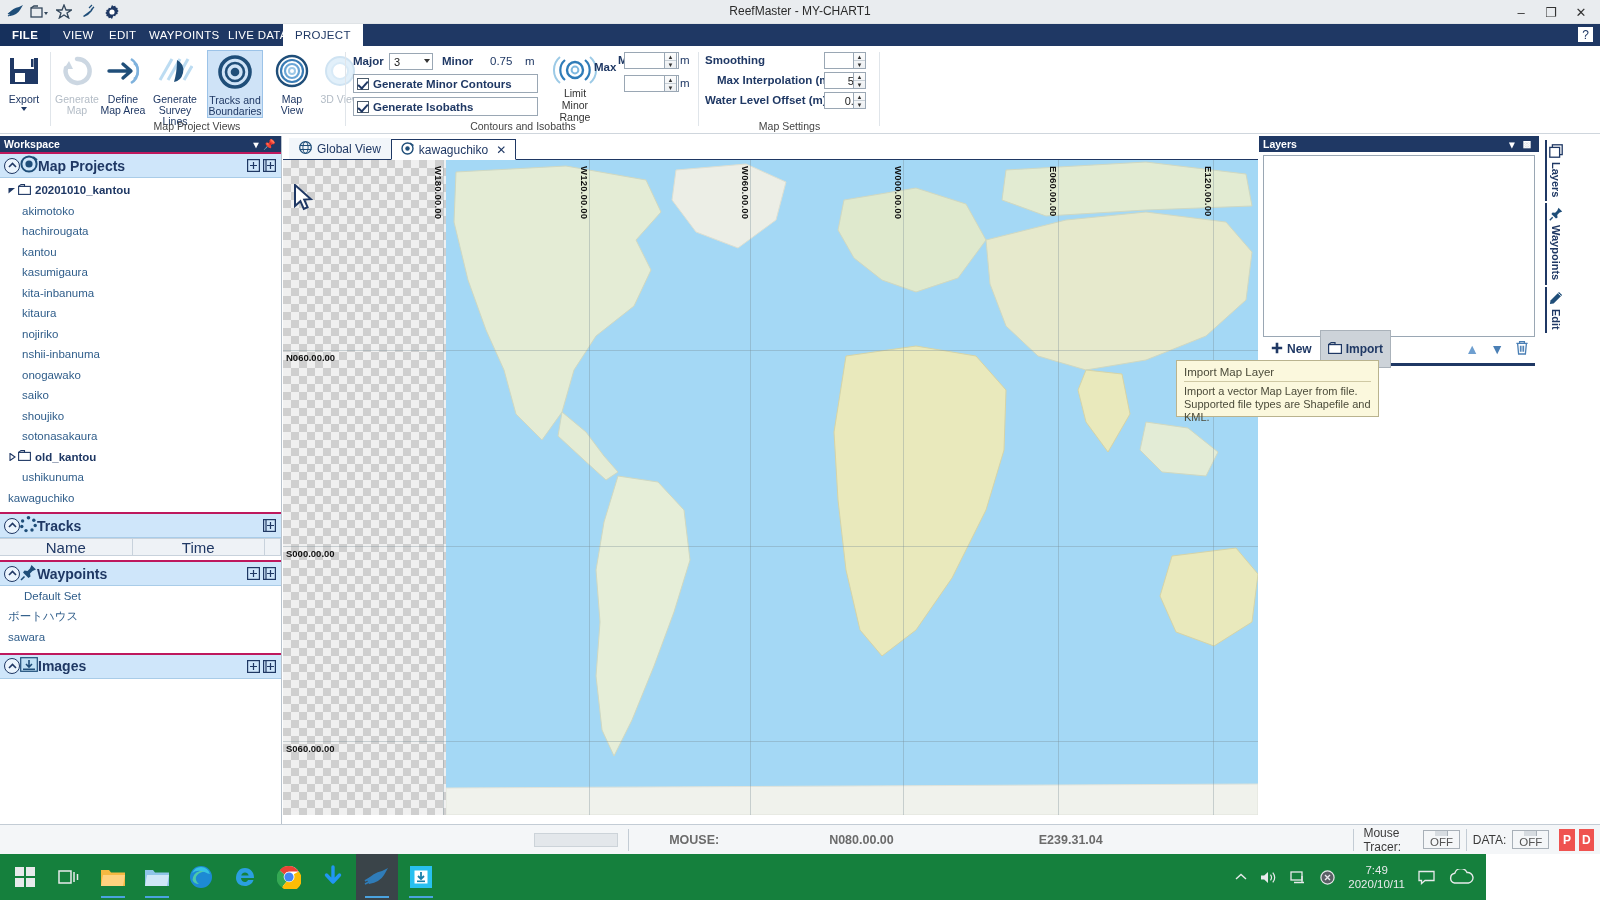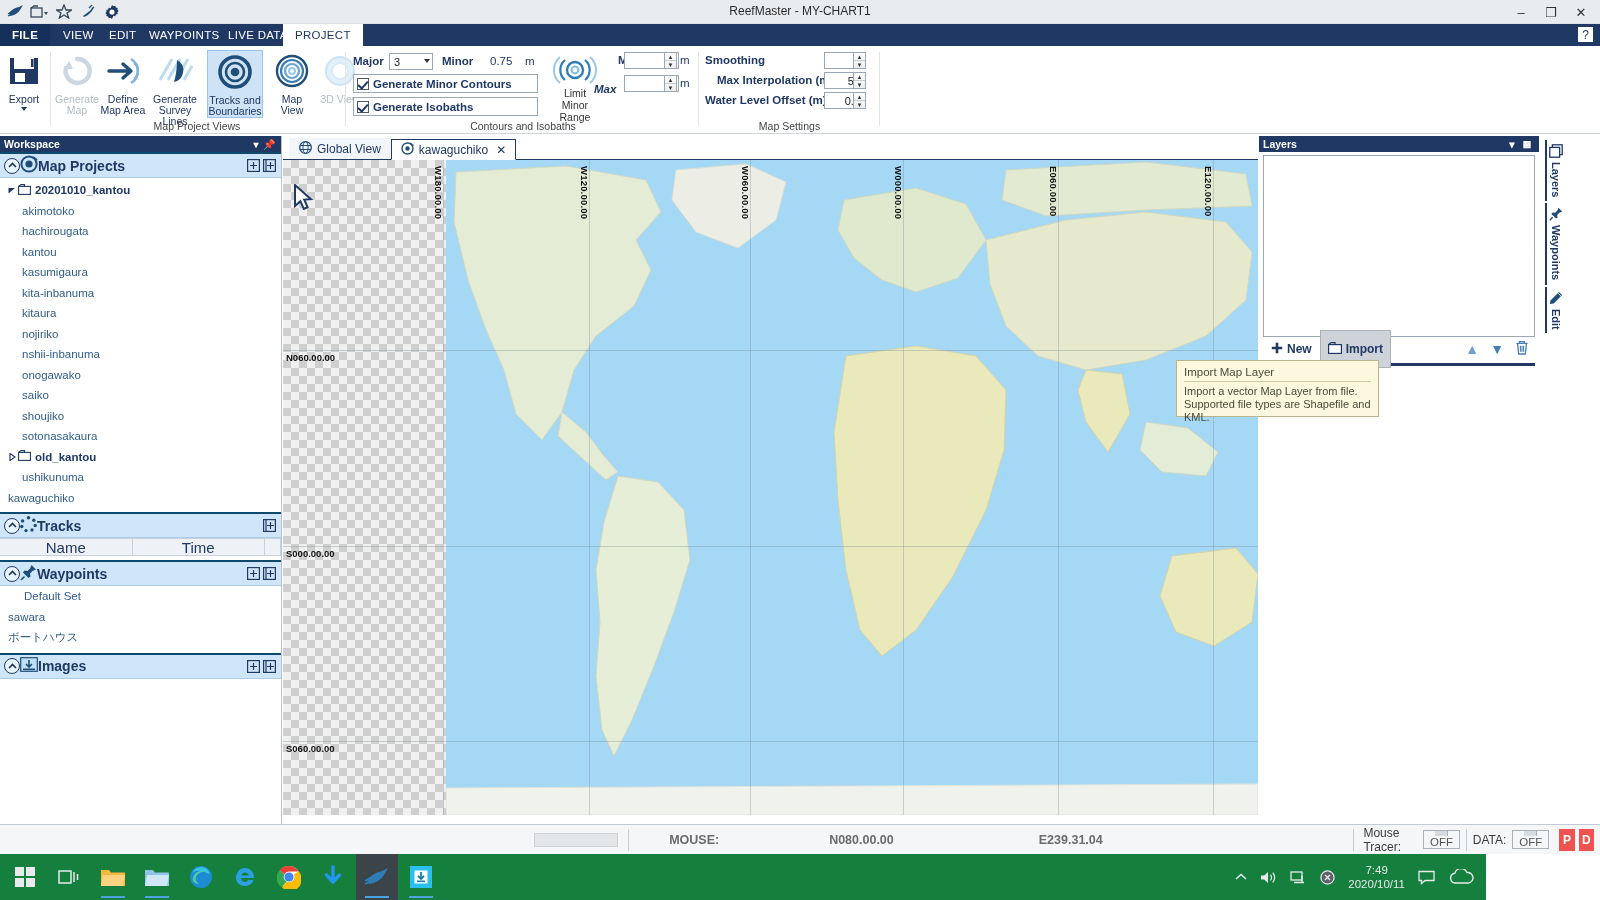--- a/index.html
+++ b/index.html
@@ -109,21 +109,21 @@
     background: #ffffff; border-right: 1px solid #b9c3cd;
   }
   .ws-title {
     height: 16px; background: #1f3864; color: #fff; font-size: 10.5px;
     display: flex; align-items: center; padding: 0 4px; font-weight: bold;
   }
   .ws-title .sp { flex: 1; }
   .ws-title .ti { width: 14px; text-align: center; cursor: pointer; font-size: 10px; }
 
   .sec-head {
-    height: 26px; background: #cfe6fa; border-top: 2px solid #0c4a6e; border-bottom: 1px solid #a9cce8;
+    height: 26px; background: #cfe6fa; border-top: 2px solid #be185d; border-bottom: 1px solid #a9cce8;
     display: flex; align-items: center; padding: 0 4px; 
   }
   .sec-head .collapse {
     width: 16px; height: 16px; border-radius: 50%; border: 1px solid #1f3864;
     display: flex; align-items: center; justify-content: center; cursor: pointer; background: #eaf4fd; flex: none;
   }
   .sec-head .sname { font-size: 14px; color: #1f3864; font-weight: bold; flex: 1; }
   .sec-head .sbtn { width: 16px; height: 16px; display: flex; align-items: center; justify-content: center; cursor: pointer; }
 
   .tree { padding: 2px 0 0 0; }
@@ -425,21 +425,21 @@
       <div class="fld-lbl" style="left:246px; top:8px;padding-left:24px;">Min</div>
       <div class="spin" style="left:276px; top:6px; width:55px;">
           <span>0</span>
         </div>
       <div class="spinbtns" style="left:316px; top:6px;">
           <div>▲</div>
           <div>▼</div>
         </div>
       <div class="fld-txt" style="left:332px; top:8px;">m</div>
 
-      <div class="fld-lbl" style="left:246px; top:37px;font-style:italic;">Max</div>
+      <div class="fld-lbl" style="left:246px; top:15px;">Max</div>
       <div class="spin" style="left:276px; top:29px; width:55px;">
           <span>0</span>
         </div>
       <div class="spinbtns" style="left:316px; top:29px;">
           <div>▲</div>
           <div>▼</div>
         </div>
       <div class="fld-txt" style="left:332px; top:31px;">m</div>
 
       <div class="rgroup-title" style="left:70px;width:210px;">Contours and Isobaths</div>
@@ -617,22 +617,22 @@
       <span class="sbtn">
         <svg width="13" height="13" viewBox="0 0 13 13">
             <rect x=".6" y=".6" width="11.8" height="11.8" fill="none" stroke="#1f3864" stroke-width="1.2"></rect>
             <path d="M7.5 3 v7 M4 6.5 h7" stroke="#1f3864" stroke-width="1.2"></path>
             <path d="M3 1 v11" stroke="#1f3864" stroke-width="1.2"></path>
           </svg>
       </span>
     </div>
     <div>
       <div class="tnode" style="padding-left:24px;">Default Set</div>
+      <div class="tnode" style="padding-left:8px;">ボートハウス</div>
       <div class="tnode" style="padding-left:8px;">sawara</div>
-      <div class="tnode" style="padding-left:8px;">ボートハウス</div>
     </div>
 
     <div class="sec-head" style="margin-top:5px;">
       <span class="collapse">
         <svg width="9" height="7" viewBox="0 0 9 7">
             <path d="M1 5 L4.5 1.5 L8 5" fill="none" stroke="#1f3864" stroke-width="1.6"></path>
           </svg>
       </span>
       <span>
         <svg width="18" height="15" viewBox="0 0 18 15">

